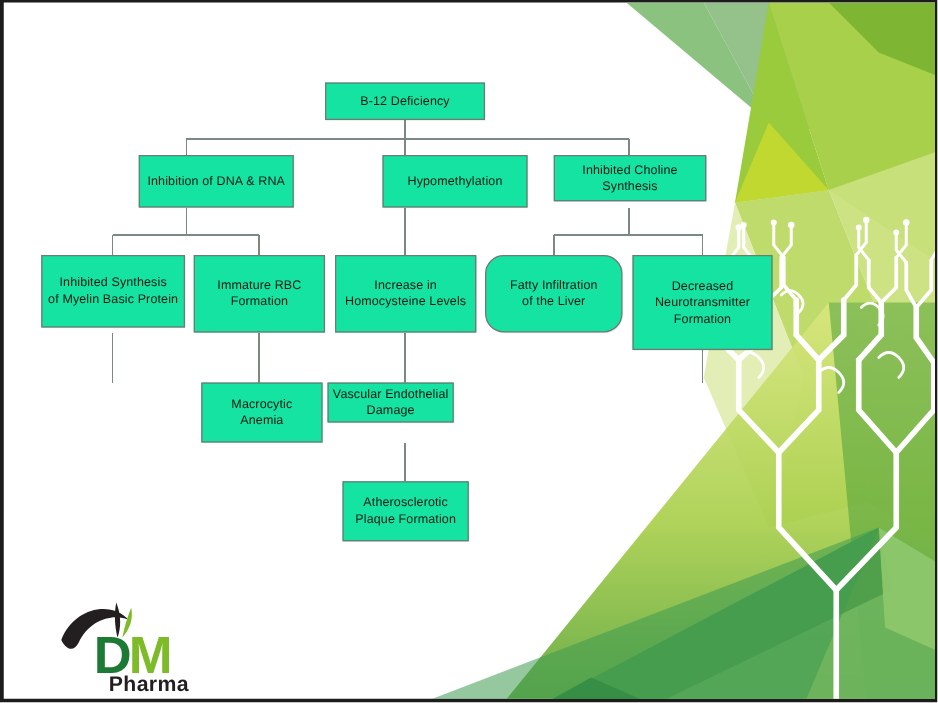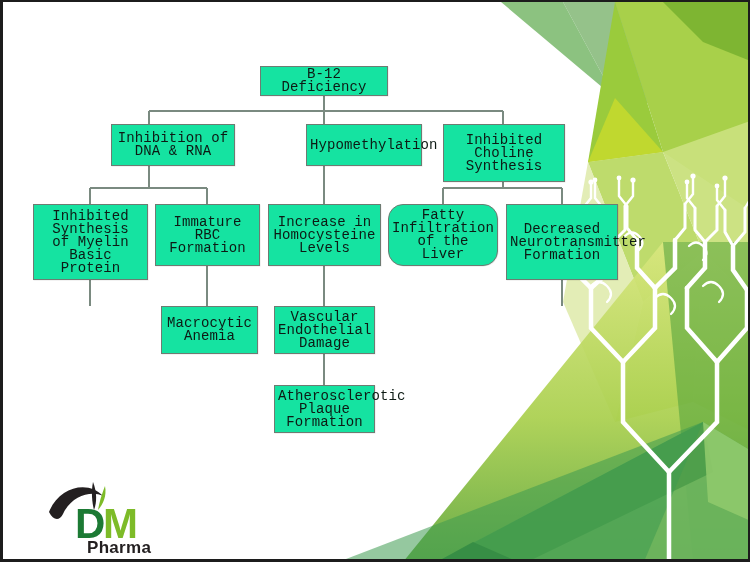--- a/index.html
+++ b/index.html
@@ -48,22 +48,22 @@
   .node {
     position: absolute;
     box-sizing: border-box;
     background: #15E3A1;
     border: 1px solid #6e7b72;
     display: flex;
     align-items: center;
     justify-content: center;
     text-align: center;
     color: #0d1a14;
-    font-family: Liberation Mono, monospace;
-    font-size: 14px;
+    font-family: Liberation Sans, sans-serif;
+    font-size: 10px;
     line-height: 13px;
     letter-spacing: 0.1px;
     padding: 0 3px;
     box-shadow: 0.5px 0.5px 0 rgba(0,0,0,0.10);
   }
   .node span { display: block; width: 100%; }
 
   
   #logo {
     position: absolute;
@@ -222,25 +222,25 @@
     </div>
 
     <div class="node" style="left:84px; top:122px; width:124px; height:42px;margin-left:24px;">
       <span>Inhibition of DNA &amp; RNA</span>
     </div>
 
     <div class="node" style="left:263px; top:122px; width:116px; height:42px;margin-left:40px;">
       <span>Hypomethylation</span>
     </div>
 
-    <div class="node" style="left:440px; top:122px; width:122px; height:58px;">
+    <div class="node" style="left:440px; top:122px; width:122px; height:37px;">
       <span>Inhibited Choline<br>Synthesis</span>
     </div>
 
-    <div class="node" style="left:30px; top:202px; width:115px; height:76px;">
+    <div class="node" style="left:30px; top:202px; width:115px; height:58px;">
       <span>Inhibited Synthesis<br>of Myelin Basic Protein</span>
     </div>
 
     <div class="node" style="left:152px; top:202px; width:105px; height:62px;">
       <span>Immature RBC<br>Formation</span>
     </div>
 
     <div class="node" style="left:265px; top:202px; width:113px; height:62px;text-align:center;">
       <span>Increase in<br>Homocysteine Levels</span>
     </div>
@@ -251,21 +251,21 @@
 
     <div class="node" style="left:503px; top:202px; width:112px; height:76px;">
       <span>Decreased<br>Neurotransmitter<br>Formation</span>
     </div>
 
 
     <div class="node" style="left:158px; top:304px; width:97px; height:48px;">
       <span>Macrocytic<br>Anemia</span>
     </div>
 
-    <div class="node" style="left:271px; top:304px; width:101px; height:48px;justify-content:center;">
+    <div class="node" style="left:259px; top:304px; width:101px; height:32px;justify-content:center;">
       <span>Vascular Endothelial<br>Damage</span>
     </div>
 
 
     <div class="node" style="left:271px; top:383px; width:101px; height:48px;">
       <span>Atherosclerotic<br>Plaque Formation</span>
     </div>
   </div>
 
   <svg id="logo" viewBox="0 0 130 78">

